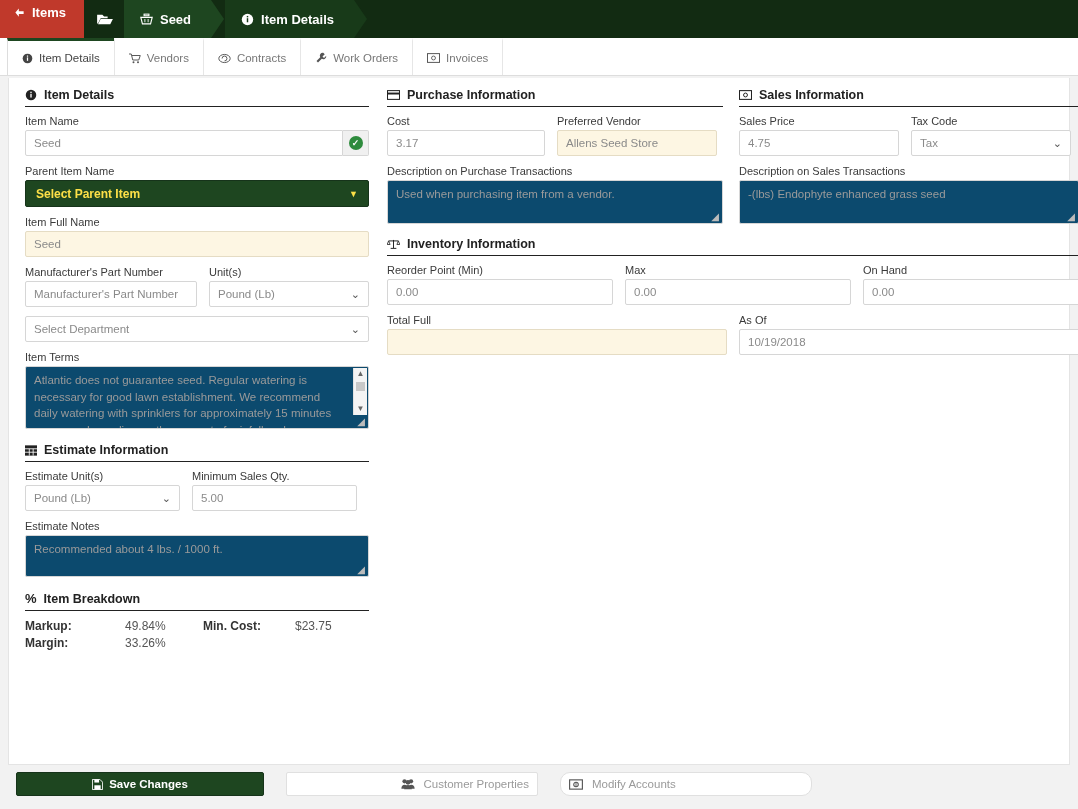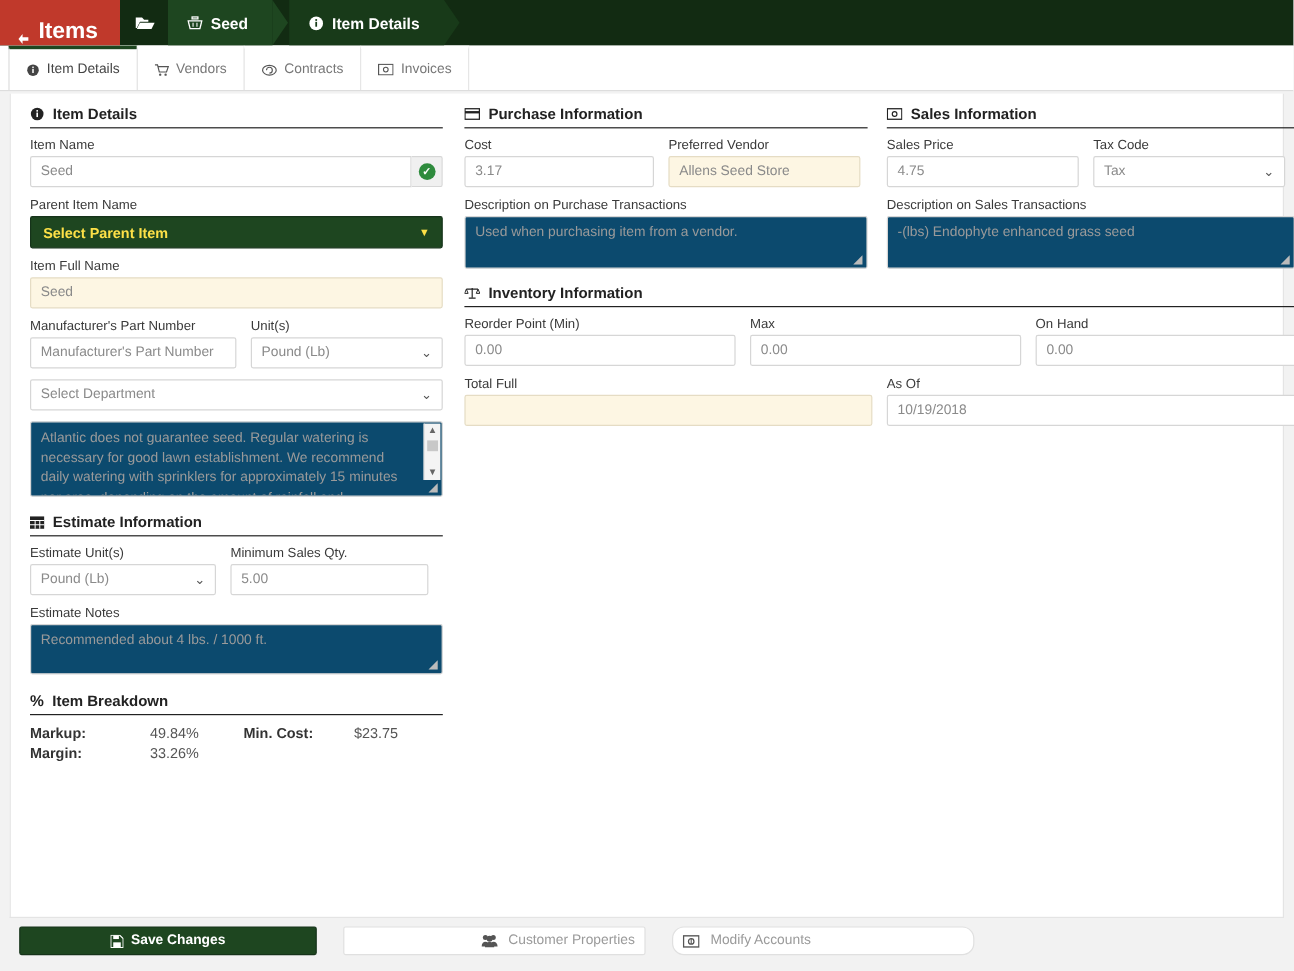--- a/index.html
+++ b/index.html
@@ -18,25 +18,25 @@
     height: 38px;
     background: #122b12;
     display: flex;
     align-items: stretch;
     overflow: hidden;
   }
   .crumb-items {
     background: #c0392b;
     color: #fff;
     font-weight: bold;
-    font-size: 19px;
-    display: flex;
-    align-items: flex-end;
+    font-size: 13px;
+    display: flex;
+    align-items: center;
     gap: 7px;
-    padding: 0 18px 0 14px;
+    padding: 0 18px 13px 14px;
     position: relative;
     margin-right: 2px;
   }
   .crumb-folder {
     display: flex; align-items: center;
     padding: 0 10px;
     color: #fff;
     font-size: 14px;
   }
   .crumb-seg {
@@ -373,20 +373,28 @@
     <span class="ic">
       <svg width="13" height="11" viewBox="0 0 16 13">
           <ellipse cx="8" cy="6.5" rx="7" ry="5" fill="none" stroke="#555" stroke-width="1.2"></ellipse>
           <path d="M5 6.5 A3 3 0 1 1 8 9.5" fill="none" stroke="#555" stroke-width="1.2"></path>
         </svg>
     </span>
     <span>Contracts</span>
   </div>
   <div class="tab">
     <span class="ic">
+      <svg width="12" height="12" viewBox="0 0 16 16">
+          <path d="M11 1 a4 4 0 0 0 -4 6 L2 12 l2 2 5-5 a4 4 0 0 0 6-4 l-3 3 -2-2 3-3 z" fill="#555"></path>
+        </svg>
+    </span>
+    <span>Work Orders</span>
+  </div>
+  <div class="tab">
+    <span class="ic">
       <svg width="13" height="10" viewBox="0 0 16 12">
           <rect x="0.6" y="0.6" width="14.8" height="10.8" fill="none" stroke="#555" stroke-width="1.2"></rect>
           <circle cx="8" cy="6" r="2.4" fill="none" stroke="#555" stroke-width="1.1"></circle>
         </svg>
     </span>
     <span>Invoices</span>
   </div>
 </div>
 
 <div class="card">
@@ -443,20 +451,21 @@
     </div>
 
     <div class="fg">
       <div class="sel">
         <div class="fld">Select Department</div>
         <span class="chev">⌄</span>
       </div>
     </div>
 
     <div class="fg">
+      <span class="lab">Item Terms</span>
       <div class="ta ta-terms">
         <span>Atlantic does not guarantee seed.  Regular watering is necessary for good lawn establishment.  We recommend daily watering with sprinklers for approximately 15 minutes per area, depending on the amount of rainfall and temperature. Letting areas slightly dry between watering helps</span>
         <div class="tscroll">
           <span class="arw">▲</span>
           <div class="thumb"></div>
           <span class="arw">▼</span>
         </div>
         <span class="grip">◢</span>
       </div>
     </div>

